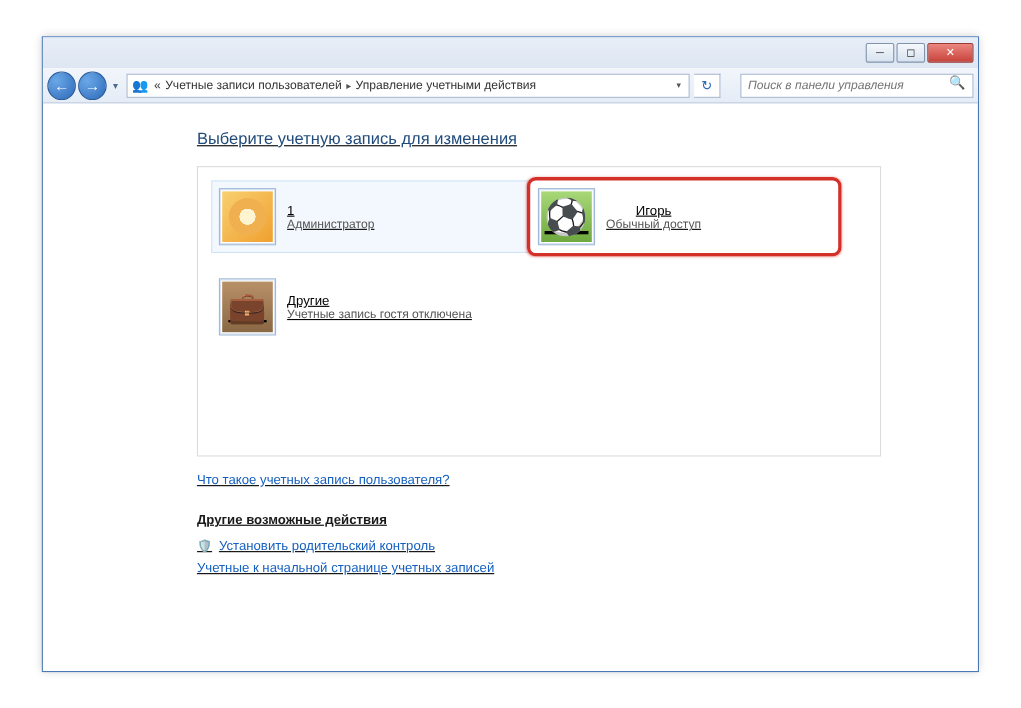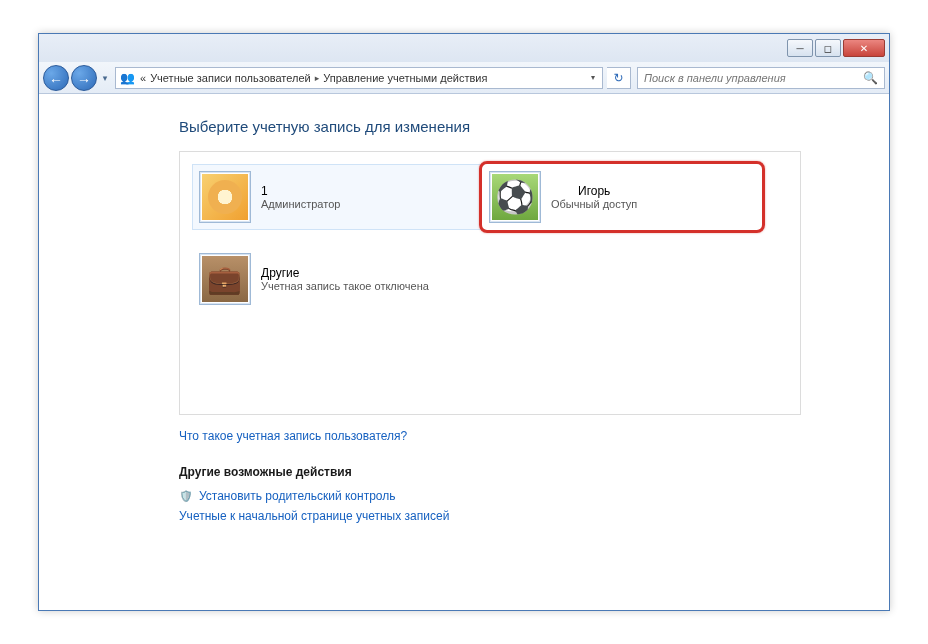--- a/index.html
+++ b/index.html
@@ -77,39 +77,40 @@
 .address .dd-end { margin-left: auto; font-size: 8px; color: #555; padding: 0 3px; }
 .addr-icon { width: 16px; height: 16px; display: flex; align-items: center; justify-content: center; font-size: 12px; }
 .refresh-btn {
   width: 24px; height: 22px;
   border: 1px solid #a9b9d0; border-left: none;
   background: #fff;
   display: flex; align-items: center; justify-content: center;
   color: #2d6ab8; font-size: 12px;
 }
 .search {
-  width: 248px; height: 22px;
+  width: 212px; height: 22px;
   border: 1px solid #a9b9d0;
   background: #fff;
-  display: flex; align-items: center;
+  display: flex; 
   padding: 0 6px;
-  margin-left: 4px;
+  margin-left: 16px;
 }
 .search input {
   border: none; outline: none; flex: 1;
   font-size: 11px; font-style: italic; color: #888;
   background: transparent;
 }
 .search .sicon { color: #2d6ab8; font-size: 12px; }
 
 .content {
   position: absolute;
   left: 0; right: 0; top: 60px; bottom: 0;
   padding: 24px 60px 20px 140px;
   overflow: hidden;
+  text-decoration: underline;
 }
 .heading {
   color: #1f4a7a;
   font-size: 15px;
   font-weight: normal;
   margin-bottom: 16px;
 }
 .accounts-box {
   border: 1px solid #dcdcdc;
   background: #fff;
@@ -245,28 +246,28 @@
           </div>
         </div>
       </div>
       <div class="acc-row" style="margin-top:16px;">
         <div class="acc">
           <div class="avatar">
               <div class="av-inner av-guest"></div>
             </div>
           <div class="acc-info">
             <div class="name">Другие</div>
-            <div class="role">Учетная запись такое отключена</div>
+            <div class="role">Учетные запись гостя отключена</div>
           </div>
         </div>
       </div>
     </div>
 
     <div class="links">
-      <a href="#">Что такое учетная запись пользователя?</a>
+      <a href="#">Что такое учетных запись пользователя?</a>
     </div>
 
     <div class="section-title">Другие возможные действия</div>
 
     <a href="#" class="action-link">
       <span class="shield">🛡️</span>
       <span>Установить родительский контроль</span>
     </a>
     <a href="#" class="action-link">
       <span>Учетные к начальной странице учетных записей</span>

